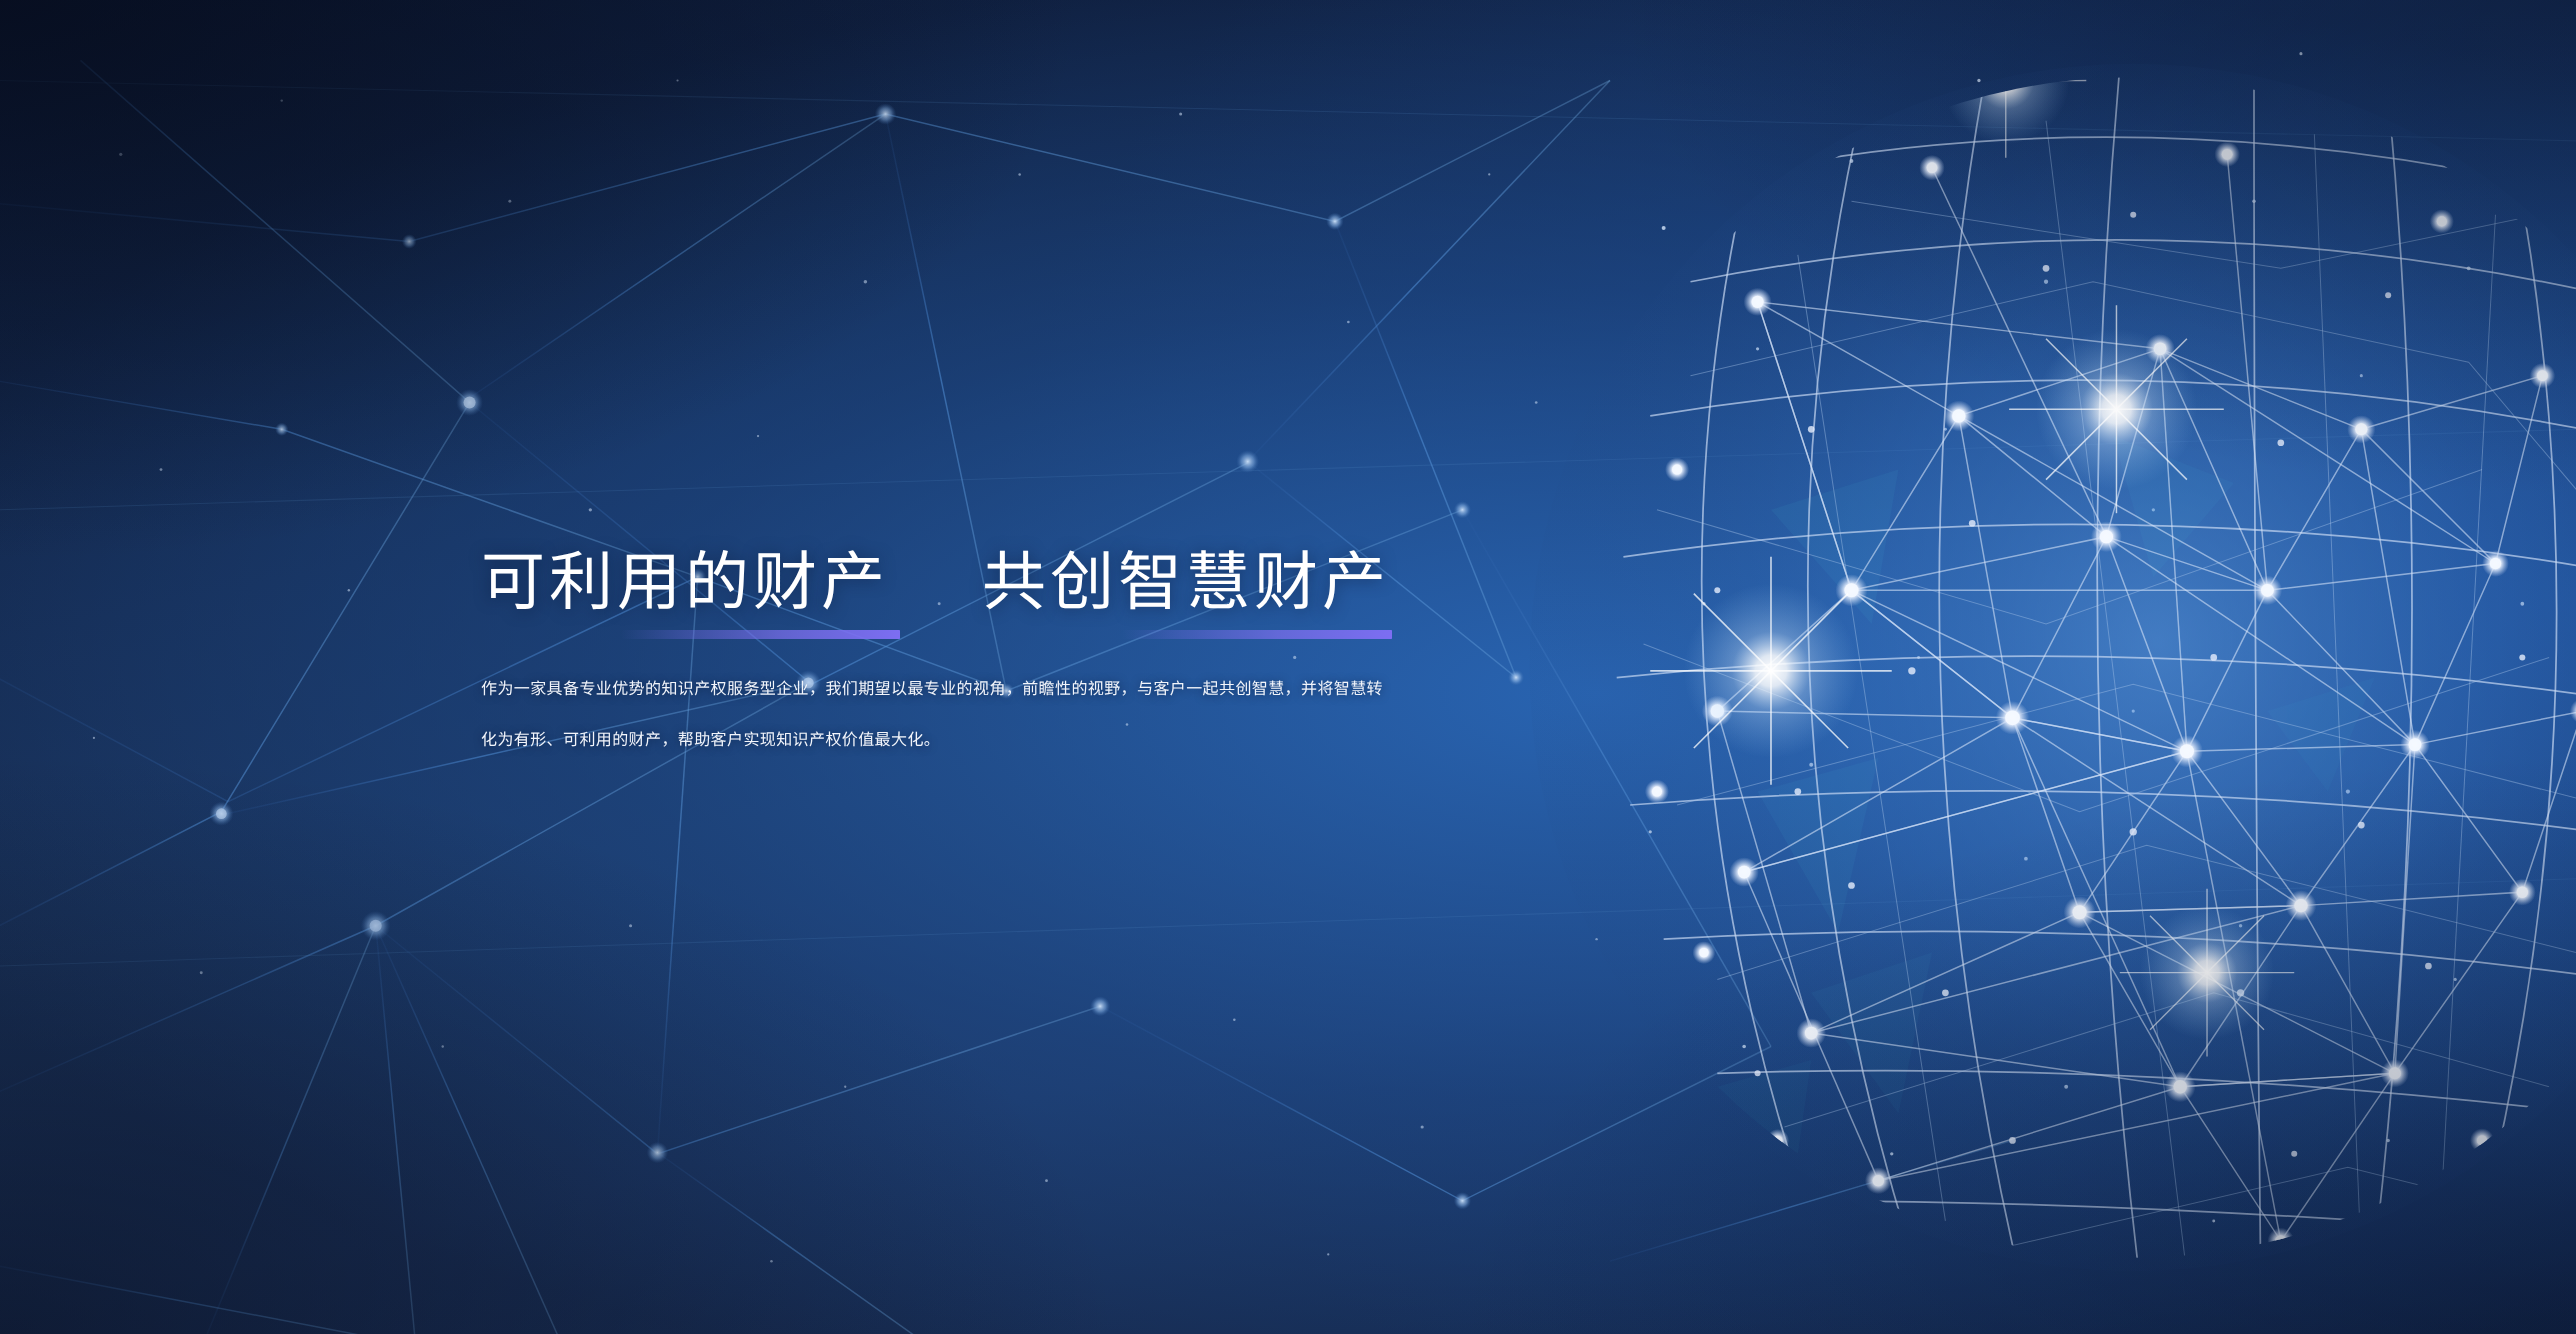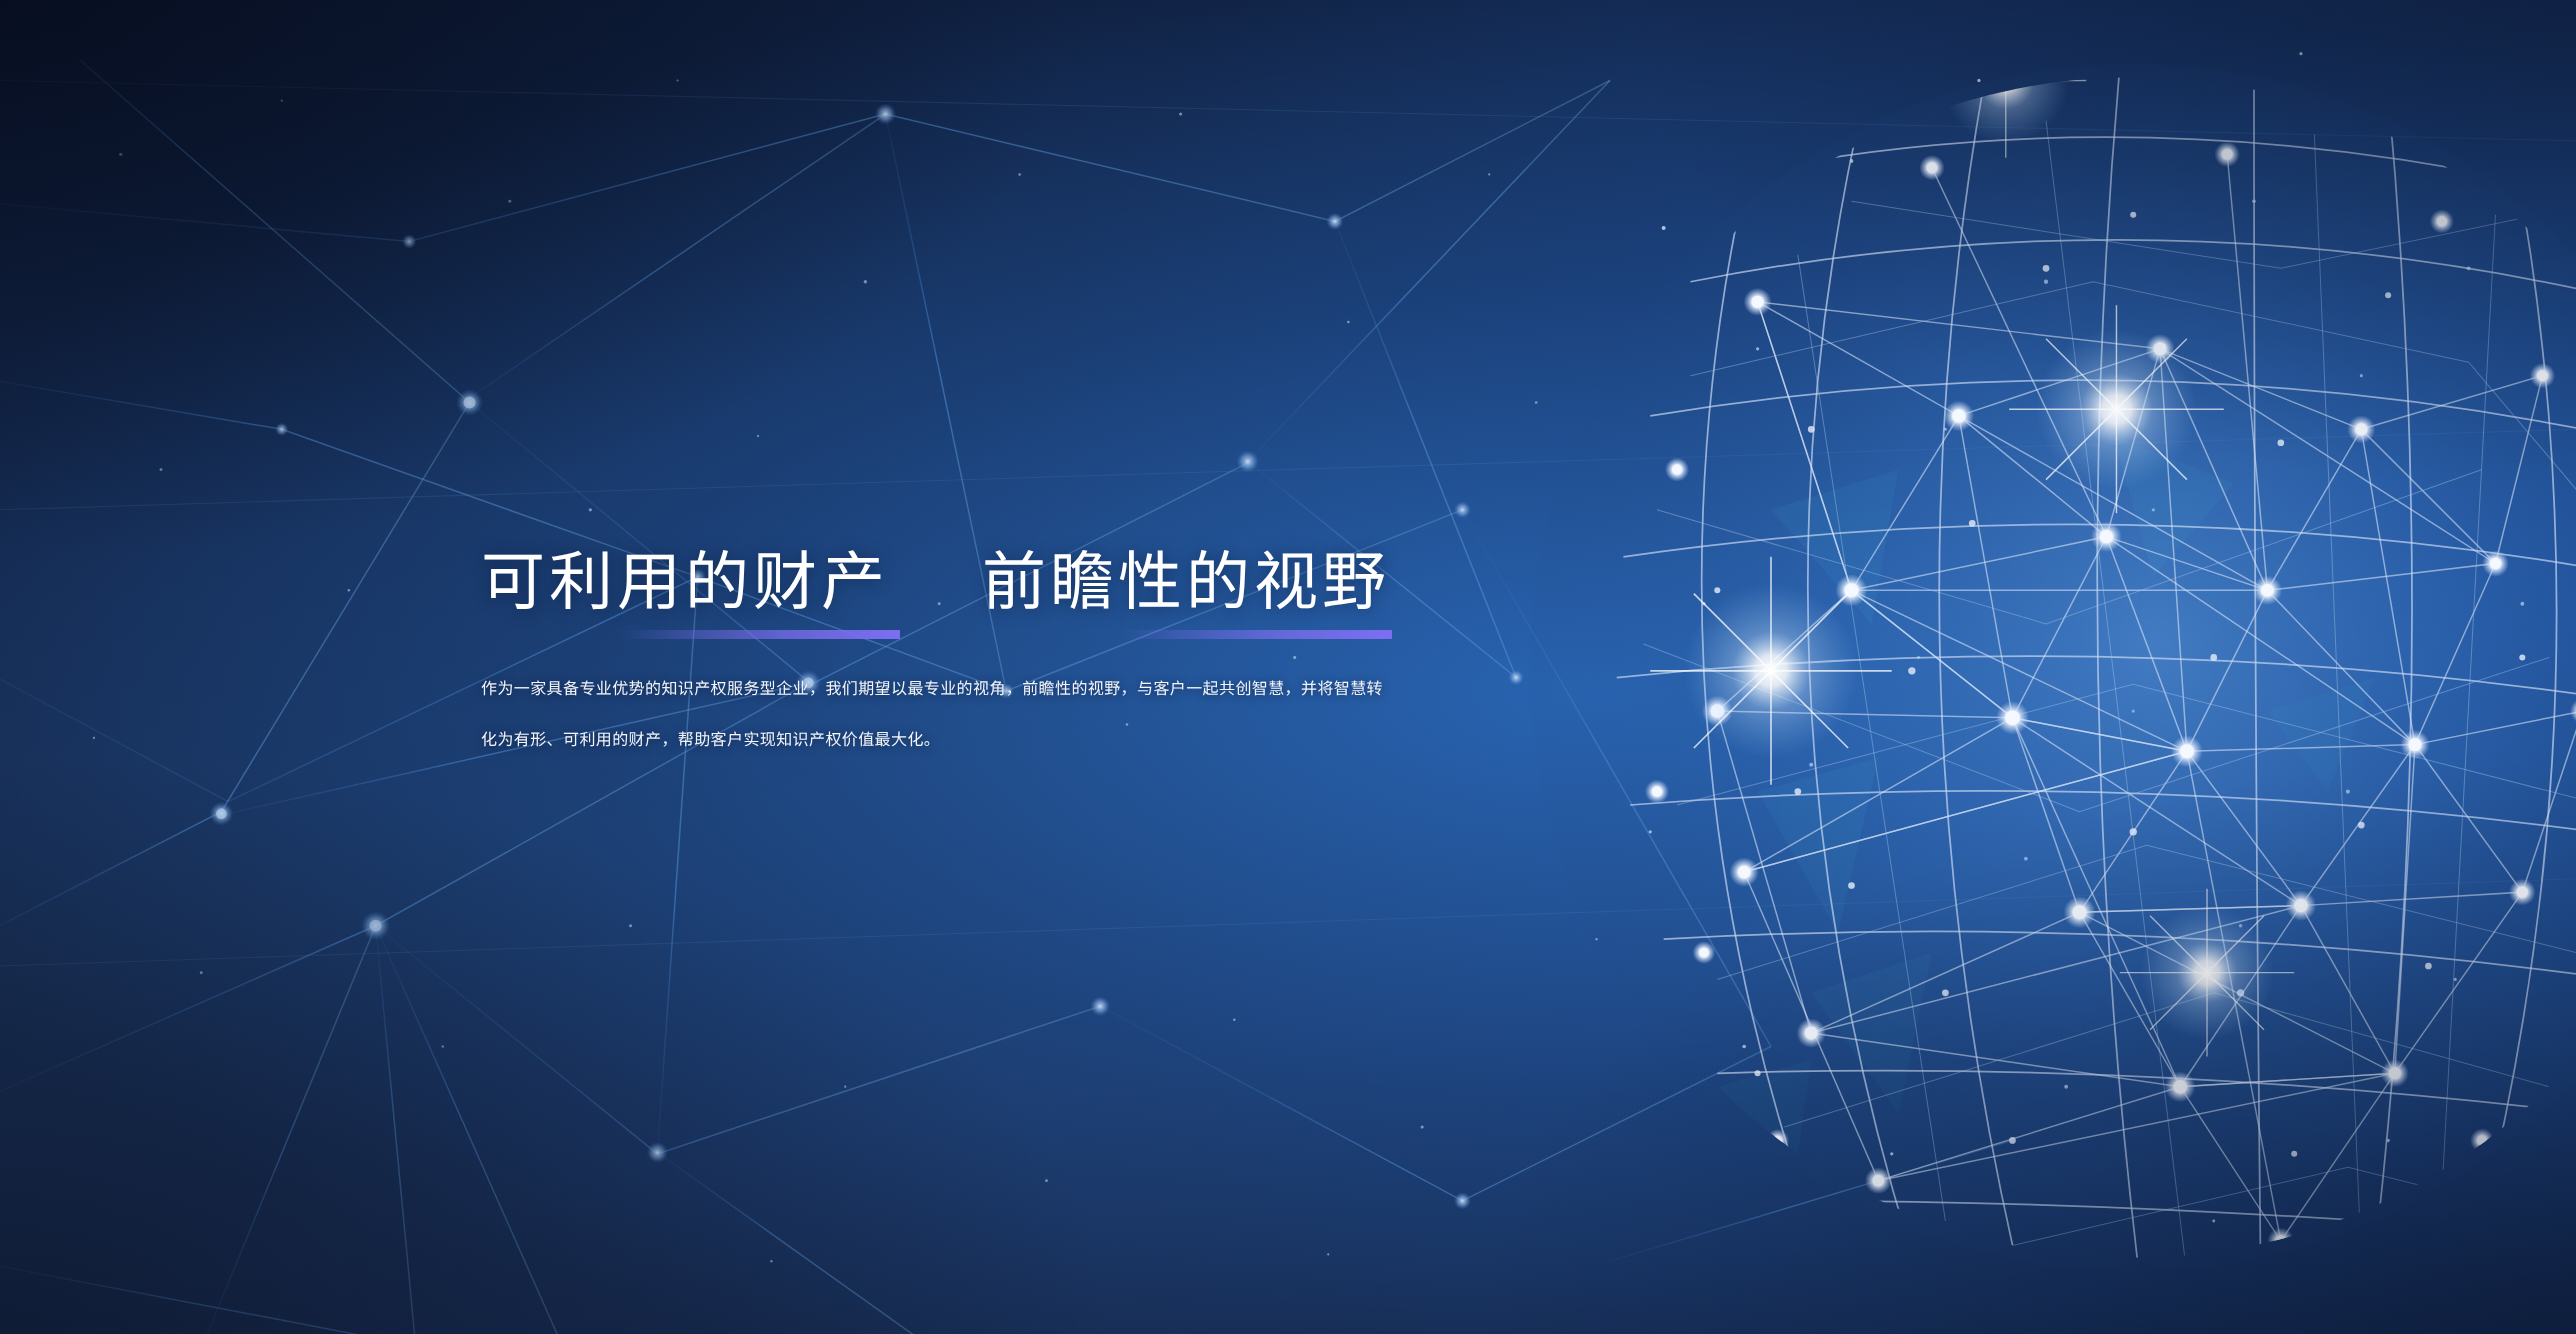--- a/index.html
+++ b/index.html
@@ -469,21 +469,21 @@
 
     <div class="headline">
       <div class="phrase phrase-1">
         <span class="txt">可利用的财产</span>
         <span class="bar"></span>
       </div>
 
       <div class="phrase-gap"></div>
 
       <div class="phrase phrase-2">
-        <span class="txt">前瞻性的视野</span>
+        <span class="txt">共创智慧财产</span>
         <span class="bar"></span>
       </div>
     </div>
 
     <p class="lede">作为一家具备专业优势的知识产权服务型企业，我们期望以最专业的视角，前瞻性的视野，与客户一起共创智慧，并将智慧转化为有形、可利用的财产，帮助客户实现知识产权价值最大化。</p>
   </div>
 
 </div>
 
 

